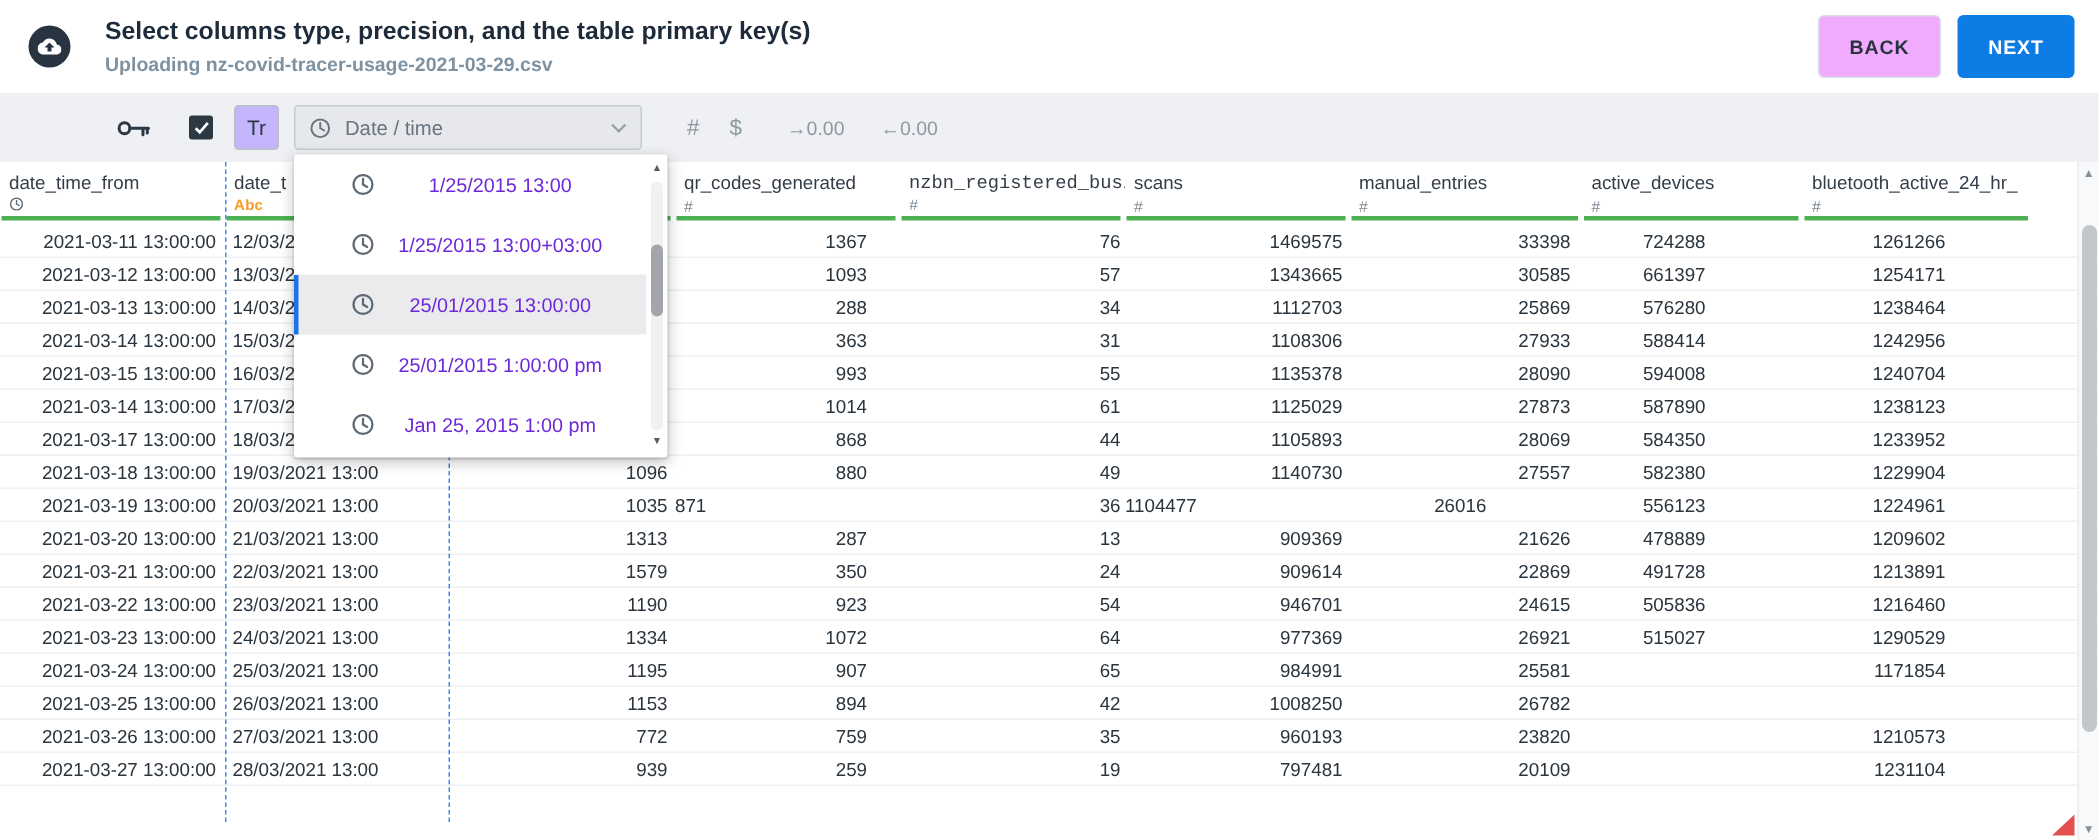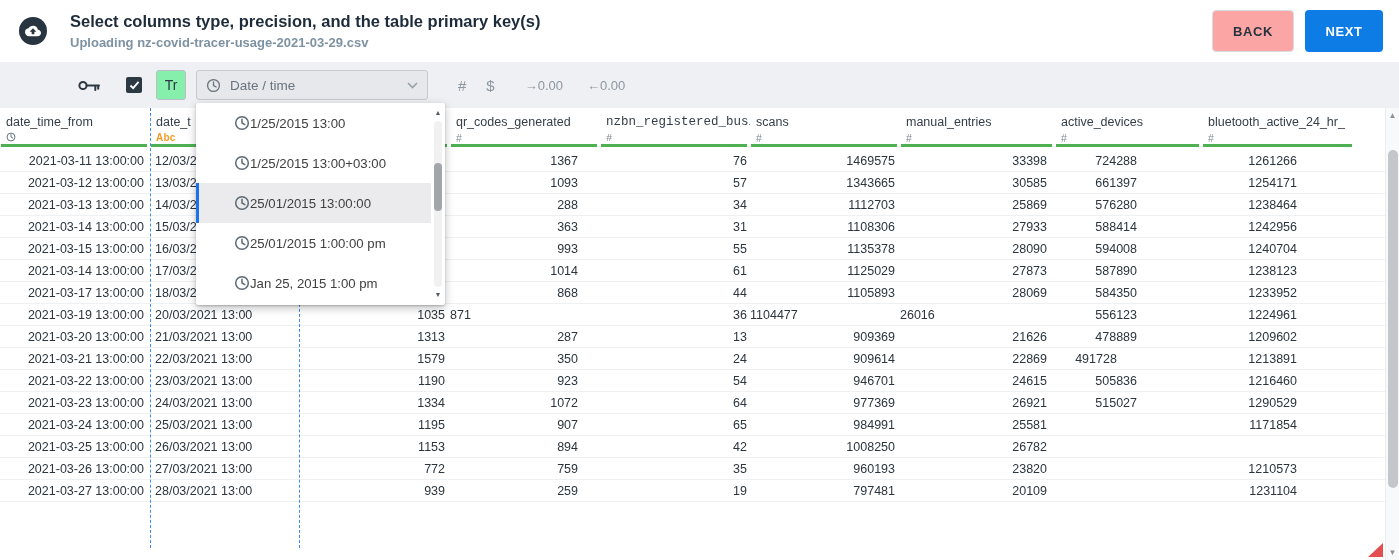--- a/index.html
+++ b/index.html
@@ -13,29 +13,29 @@
 
   
   .app-header { height:62px; display:flex; align-items:center; padding:0 16px 0 19px; background:#fff; }
   .upload-badge { width:28px; height:28px; border-radius:50%; background:#28343f; display:flex; align-items:center; justify-content:center; flex:0 0 auto; }
   .title-block { margin-left:23px; min-width:0;font-weight:bold; }
   .page-title { font-size:16.5px; color:#1d2b3a; white-space:nowrap; }
   .page-subtitle { font-size:13px; color:#7e92a2; margin-top:4px; white-space:nowrap; }
   .header-actions { margin-left:auto; display:flex; gap:11px; }
   .btn { height:42px; min-width:78px; border-radius:4px; font-size:13px; font-weight:bold; letter-spacing:.6px;
          display:flex; align-items:center; justify-content:center; cursor:pointer; border:0; padding:0 20px; font-family:inherit; }
-  .btn-back { background:#fca5a5; border:1px solid #d9dde1; color:#26333f; }
+  .btn-back { background:#f0abfc; border:1px solid #d9dde1; color:#26333f; }
   .btn-next { background:var(--accent); color:#fff; }
 
   
   .toolbar { height:46px; background:#eef0f3; display:flex; align-items:center; padding-left:78px; }
   .tb-key { display:flex; align-items:center; cursor:pointer; }
   .tb-check { margin-left:26px; width:16px; height:16px; background:#2c3943; border-radius:2px;
               display:flex; align-items:center; justify-content:center; cursor:pointer; }
-  .tb-tr { margin-left:14px; width:30px; height:30px; background:#86efac; border:1px solid #b9bfc6; border-radius:3px;
+  .tb-tr { margin-left:14px; width:30px; height:30px; background:#c4b5fd; border:1px solid #b9bfc6; border-radius:3px;
            font-size:14px; color:#2c3943; cursor:pointer; font-family:inherit; }
   .type-select { margin-left:10px; width:232px; height:30px; background:#e6e8eb; border:1px solid #c7cbd0; border-radius:3px;
                  display:flex; align-items:center; padding:0 9px; cursor:pointer; }
   .ts-clock { display:flex; color:#68747f; }
   .ts-label { margin-left:9px; font-size:13.5px; color:#68747f; }
   .ts-chevron { margin-left:auto; display:flex; }
   .tb-dis { color:#8c97a1; cursor:pointer; white-space:nowrap; }
   .tb-hash { margin-left:30px; font-size:15px; }
   .tb-cur  { margin-left:20px; font-size:15px; }
   .tb-dec1 { margin-left:30px; font-size:13px; }
@@ -66,21 +66,21 @@
                 border-left:15px solid transparent; border-bottom:14px solid var(--red); z-index:7; }
 
   
   .dd-panel { position:absolute; left:196px; top:103px; width:249px; height:202px; background:#fff; border-radius:2px;
               box-shadow:0 1px 2px rgba(0,0,0,.2), 0 3px 10px rgba(0,0,0,.25); z-index:10; }
   .dd-list { position:absolute; top:0; left:0; right:14px; bottom:0; overflow:hidden; }
   .dd-item { height:40px; display:flex; align-items:center; padding:0 14px 0 38px; cursor:pointer; }
   .dd-item.selected { background:#ebebed; box-shadow:inset 3px 0 0 var(--selblue); }
   .dd-clock { display:flex; color:#5d6974; }
   .dd-clock svg { width:16px; height:16px; }
-  .dd-label { flex:1; text-align:left; font-size:13.2px; color:#404040; }
+  .dd-label { flex:1; text-align:center; font-size:13.2px; color:#6d28d9; }
   .dd-scrollbar { position:absolute; top:2px; right:1px; bottom:2px; width:12px; }
   .dd-up,.dd-down { position:absolute; left:0; width:12px; height:12px; font-size:7px; color:#555e66; text-align:center; line-height:12px; cursor:pointer; }
   .dd-up { top:2px; } .dd-down { bottom:2px; }
   .dd-track { position:absolute; left:2px; top:16px; bottom:16px; width:8px; background:#f1f1f2; border-radius:4px; }
   .dd-thumb { position:absolute; left:2px; top:58px; width:8px; height:48px; background:#a2a6aa; border-radius:4px; cursor:pointer; }
 </style>
 </head>
 <body style="--accent: #0d7ce4; --green: #4db052; --orange: #f59b23; --selblue: #1a73e8; --red: #e34f4f;">
 
 <header class="app-header">
@@ -257,27 +257,38 @@
         <div class="cell" style="width: 149px; text-align: left; padding-left: 5px;">18/03/2021 13:00</div>
         <div class="cell" style="width: 151px; text-align: right; padding-right: 5px;"></div>
         <div class="cell" style="width: 150px; text-align: right; padding-right: 22px;">868</div>
         <div class="cell" style="width: 150px; text-align: right; padding-right: 3px;">44</div>
         <div class="cell" style="width: 150px; text-align: right; padding-right: 5px;">1105893</div>
         <div class="cell" style="width: 155px; text-align: right; padding-right: 8px;">28069</div>
         <div class="cell" style="width: 147px; text-align: right; padding-right: 65px;">584350</div>
         <div class="cell" style="width: 183px; text-align: right; padding-right: 88px;">1233952</div>
       </div>
       <div class="row">
+        <div class="cell" style="width: 150px; text-align: right; padding-right: 6px;">2021-03-18 13:00:00</div>
+        <div class="cell" style="width: 149px; text-align: left; padding-left: 5px;">19/03/2021 13:00</div>
+        <div class="cell" style="width: 151px; text-align: right; padding-right: 5px;">1096</div>
+        <div class="cell" style="width: 150px; text-align: right; padding-right: 22px;">880</div>
+        <div class="cell" style="width: 150px; text-align: right; padding-right: 3px;">49</div>
+        <div class="cell" style="width: 150px; text-align: right; padding-right: 5px;">1140730</div>
+        <div class="cell" style="width: 155px; text-align: right; padding-right: 8px;">27557</div>
+        <div class="cell" style="width: 147px; text-align: right; padding-right: 65px;">582380</div>
+        <div class="cell" style="width: 183px; text-align: right; padding-right: 88px;">1229904</div>
+      </div>
+      <div class="row">
         <div class="cell" style="width: 150px; text-align: right; padding-right: 6px;">2021-03-19 13:00:00</div>
         <div class="cell" style="width: 149px; text-align: left; padding-left: 5px;">20/03/2021 13:00</div>
         <div class="cell" style="width: 151px; text-align: right; padding-right: 5px;">1035</div>
         <div class="cell" style="width: 150px; text-align: left; padding-right: 22px;">871</div>
         <div class="cell" style="width: 150px; text-align: right; padding-right: 3px;">36</div>
         <div class="cell" style="width: 150px; text-align: left; padding-right: 5px;">1104477</div>
-        <div class="cell" style="width: 155px; text-align: left; padding-right: 8px;">26016</div>
+        <div class="cell" style="width: 155px; text-align: center; padding-right: 8px;">26016</div>
         <div class="cell" style="width: 147px; text-align: right; padding-right: 65px;">556123</div>
         <div class="cell" style="width: 183px; text-align: right; padding-right: 88px;">1224961</div>
       </div>
       <div class="row">
         <div class="cell" style="width: 150px; text-align: right; padding-right: 6px;">2021-03-20 13:00:00</div>
         <div class="cell" style="width: 149px; text-align: left; padding-left: 5px;">21/03/2021 13:00</div>
         <div class="cell" style="width: 151px; text-align: right; padding-right: 5px;">1313</div>
         <div class="cell" style="width: 150px; text-align: right; padding-right: 22px;">287</div>
         <div class="cell" style="width: 150px; text-align: right; padding-right: 3px;">13</div>
         <div class="cell" style="width: 150px; text-align: right; padding-right: 5px;">909369</div>
@@ -286,21 +297,21 @@
         <div class="cell" style="width: 183px; text-align: right; padding-right: 88px;">1209602</div>
       </div>
       <div class="row">
         <div class="cell" style="width: 150px; text-align: right; padding-right: 6px;">2021-03-21 13:00:00</div>
         <div class="cell" style="width: 149px; text-align: left; padding-left: 5px;">22/03/2021 13:00</div>
         <div class="cell" style="width: 151px; text-align: right; padding-right: 5px;">1579</div>
         <div class="cell" style="width: 150px; text-align: right; padding-right: 22px;">350</div>
         <div class="cell" style="width: 150px; text-align: right; padding-right: 3px;">24</div>
         <div class="cell" style="width: 150px; text-align: right; padding-right: 5px;">909614</div>
         <div class="cell" style="width: 155px; text-align: right; padding-right: 8px;">22869</div>
-        <div class="cell" style="width: 147px; text-align: center; padding-right: 65px;">491728</div>
+        <div class="cell" style="width: 147px; text-align: right; padding-right: 65px;">491728</div>
         <div class="cell" style="width: 183px; text-align: right; padding-right: 88px;">1213891</div>
       </div>
       <div class="row">
         <div class="cell" style="width: 150px; text-align: right; padding-right: 6px;">2021-03-22 13:00:00</div>
         <div class="cell" style="width: 149px; text-align: left; padding-left: 5px;">23/03/2021 13:00</div>
         <div class="cell" style="width: 151px; text-align: right; padding-right: 5px;">1190</div>
         <div class="cell" style="width: 150px; text-align: right; padding-right: 22px;">923</div>
         <div class="cell" style="width: 150px; text-align: right; padding-right: 3px;">54</div>
         <div class="cell" style="width: 150px; text-align: right; padding-right: 5px;">946701</div>
         <div class="cell" style="width: 155px; text-align: right; padding-right: 8px;">24615</div>

